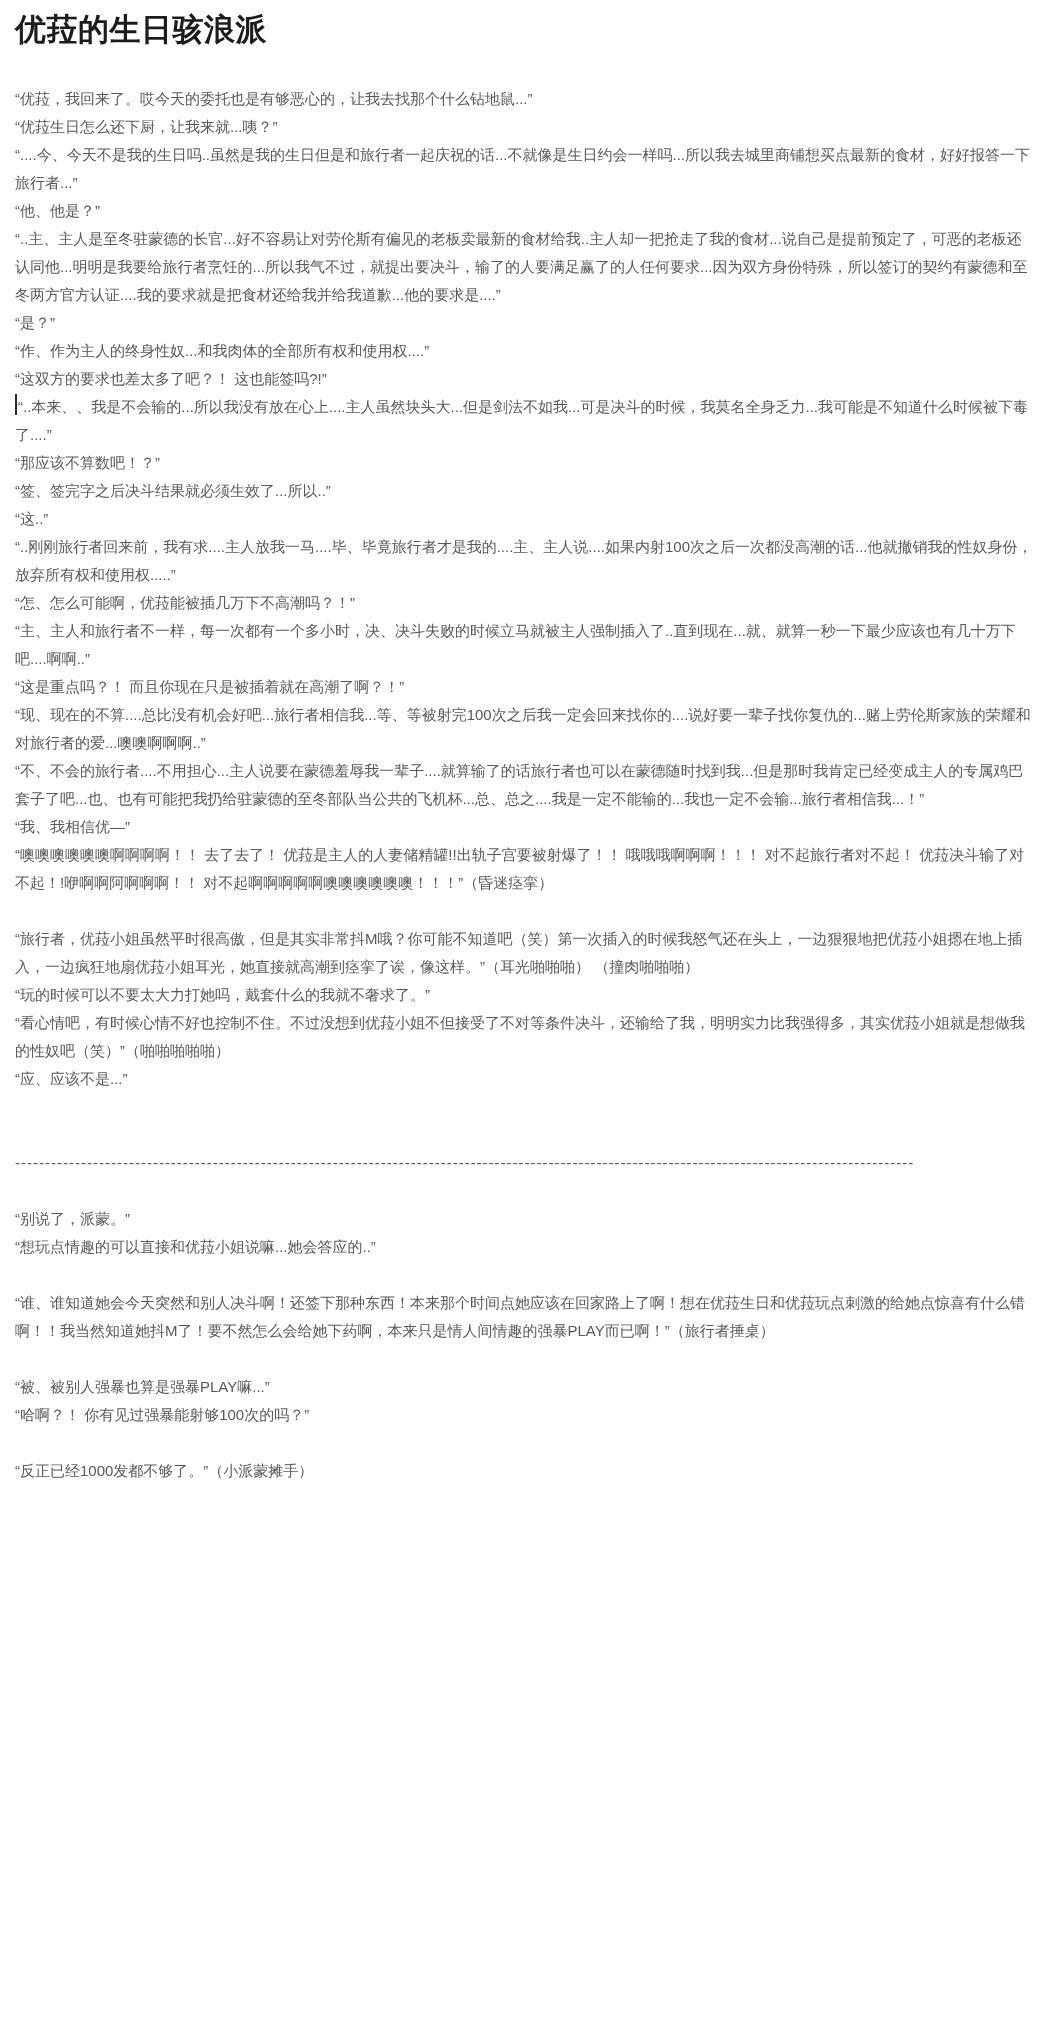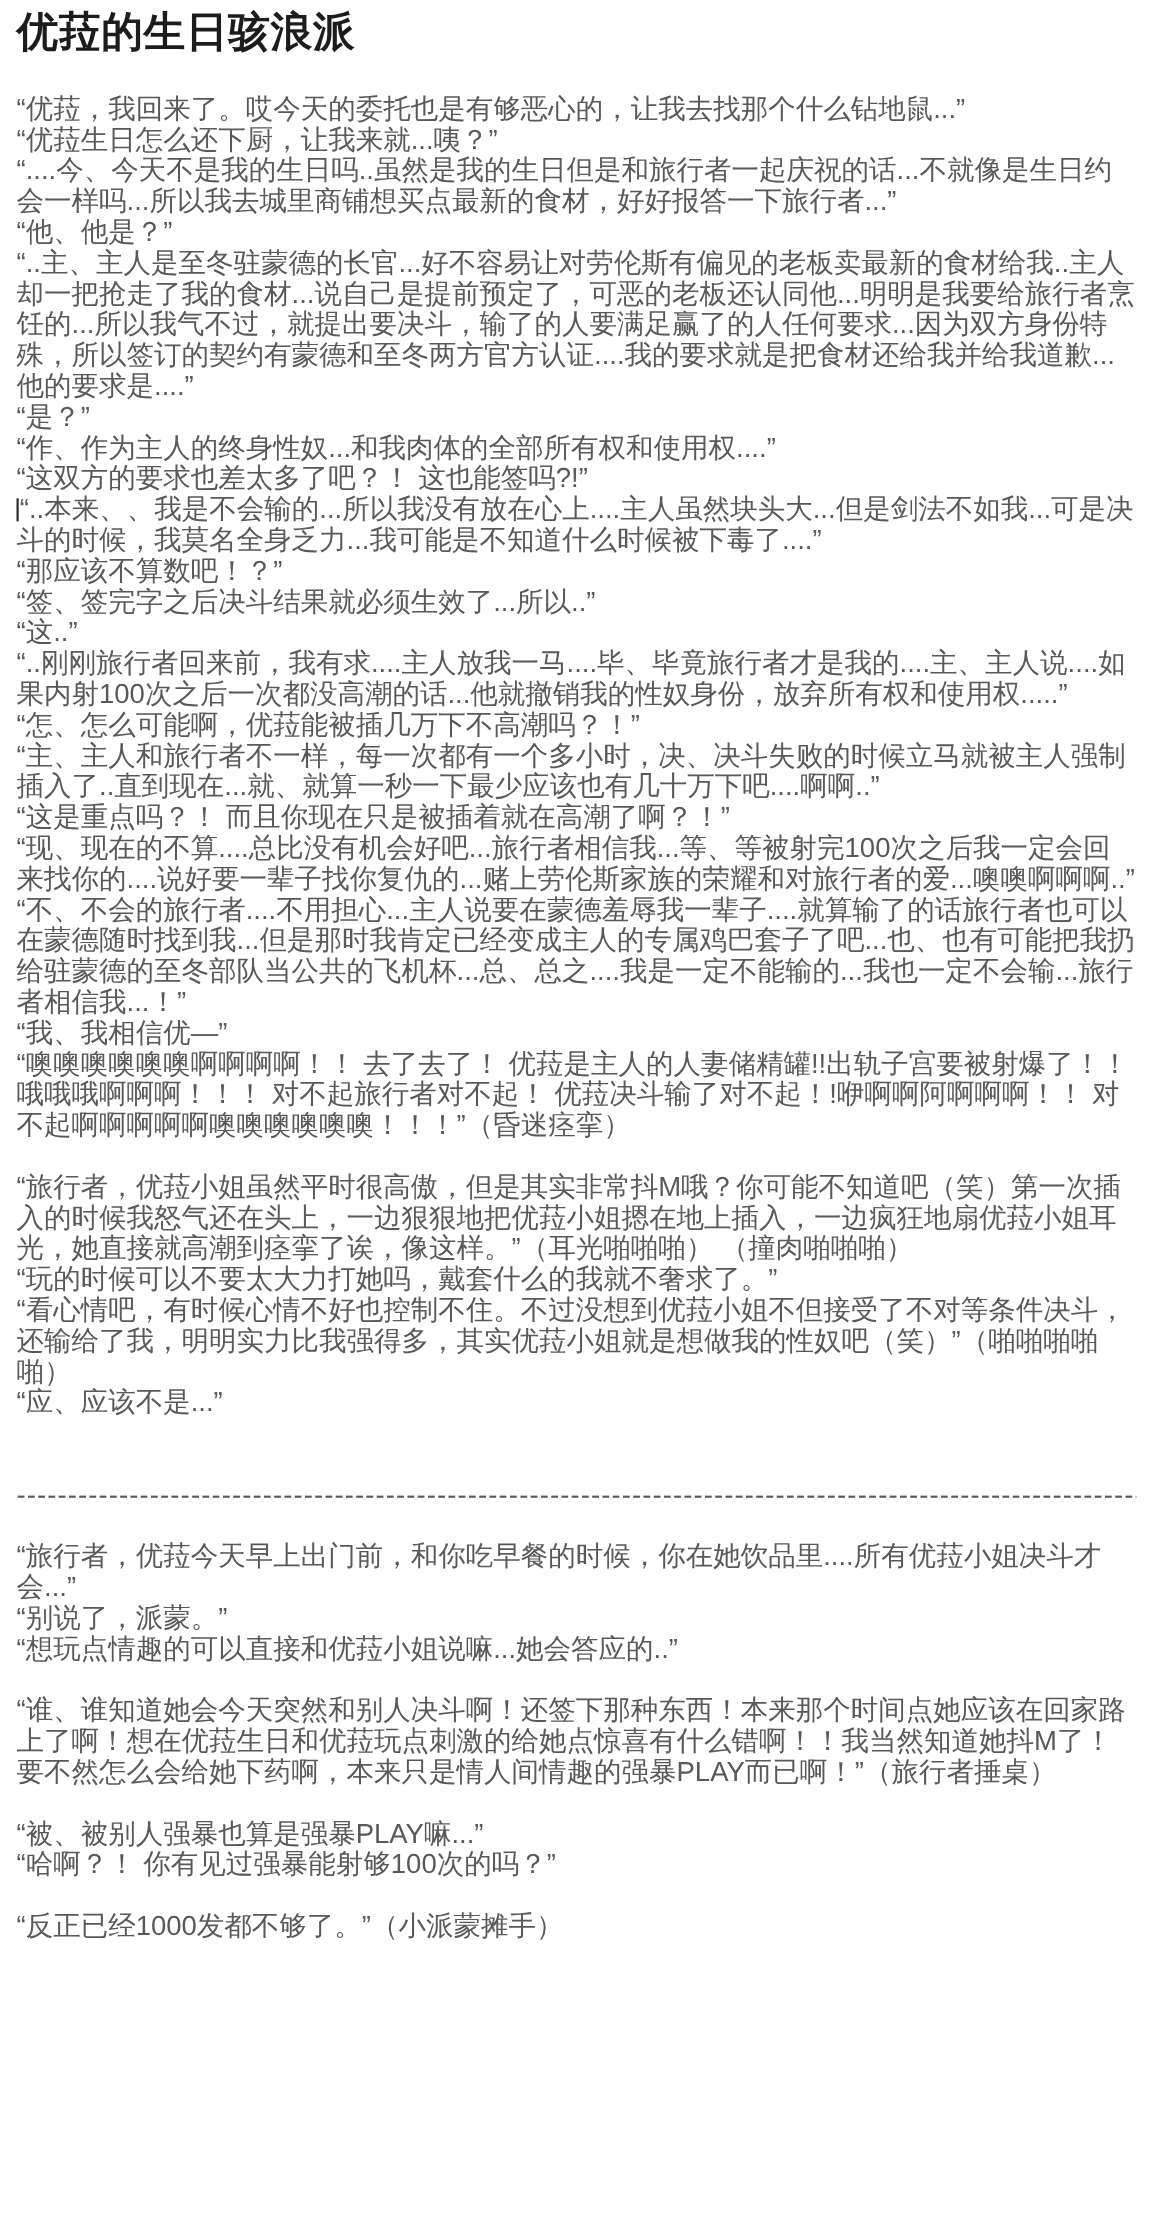--- a/index.html
+++ b/index.html
@@ -10,28 +10,28 @@
   body {
     width: 1047px;
     font-family: "Liberation Sans", "DejaVu Sans", sans-serif;
     color: #595959;
   }
   .page {
     padding: 10px 14px 30px 15px;
   }
   h1.title {
     margin: 0 0 16px 0;
-    font-size: 38px;
+    font-size: 31px;
     line-height: 40px;
     font-weight: 700;
     color: #1c1c1c;
     letter-spacing: 0.5px;
   }
   .doc {
-    font-size: 25px;
+    font-size: 15px;
     line-height: 28px;
     color: #595959;
     margin-top: 35px;
   }
   p.para {
     margin: 0;
     padding: 0;
     word-break: break-all;
     overflow-wrap: anywhere;
   }
@@ -82,21 +82,20 @@
       <p class="para">“噢噢噢噢噢噢啊啊啊啊！！ 去了去了！ 优菈是主人的人妻储精罐!!出轨子宫要被射爆了！！ 哦哦哦啊啊啊！！！ 对不起旅行者对不起！ 优菈决斗输了对不起！!咿啊啊阿啊啊啊！！ 对不起啊啊啊啊啊噢噢噢噢噢噢！！！”（昏迷痉挛）</p>
       <div class="blank-line"></div>
       <p class="para">“旅行者，优菈小姐虽然平时很高傲，但是其实非常抖M哦？你可能不知道吧（笑）第一次插入的时候我怒气还在头上，一边狠狠地把优菈小姐摁在地上插入，一边疯狂地扇优菈小姐耳光，她直接就高潮到痉挛了诶，像这样。”（耳光啪啪啪） （撞肉啪啪啪）</p>
       <p class="para">“玩的时候可以不要太大力打她吗，戴套什么的我就不奢求了。”</p>
       <p class="para">“看心情吧，有时候心情不好也控制不住。不过没想到优菈小姐不但接受了不对等条件决斗，还输给了我，明明实力比我强得多，其实优菈小姐就是想做我的性奴吧（笑）”（啪啪啪啪啪）</p>
       <p class="para">“应、应该不是...”</p>
       <div class="blank-line"></div>
       <div class="blank-line"></div>
       <div class="divider">------------------------------------------------------------------------------------------------------------------------------------------------------</div>
       <div class="blank-line"></div>
-      <p class="para">“旅行者，优菈今天早上出门前，和你吃早餐的时候，你在她饮品里....所有优菈小姐决斗才会...”</p>
       <p class="para">“别说了，派蒙。”</p>
       <p class="para">“想玩点情趣的可以直接和优菈小姐说嘛...她会答应的..”</p>
       <div class="blank-line"></div>
       <p class="para">“谁、谁知道她会今天突然和别人决斗啊！还签下那种东西！本来那个时间点她应该在回家路上了啊！想在优菈生日和优菈玩点刺激的给她点惊喜有什么错啊！！我当然知道她抖M了！要不然怎么会给她下药啊，本来只是情人间情趣的强暴PLAY而已啊！”（旅行者捶桌）</p>
       <div class="blank-line"></div>
       <p class="para">“被、被别人强暴也算是强暴PLAY嘛...”</p>
       <p class="para">“哈啊？！ 你有见过强暴能射够100次的吗？”</p>
       <div class="blank-line"></div>
       <p class="para">“反正已经1000发都不够了。”（小派蒙摊手）</p>
     </div>

